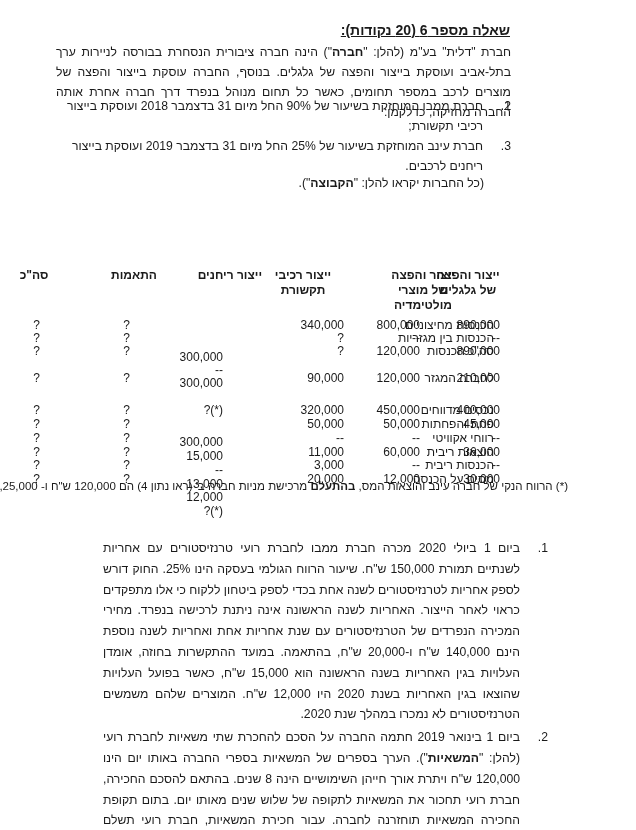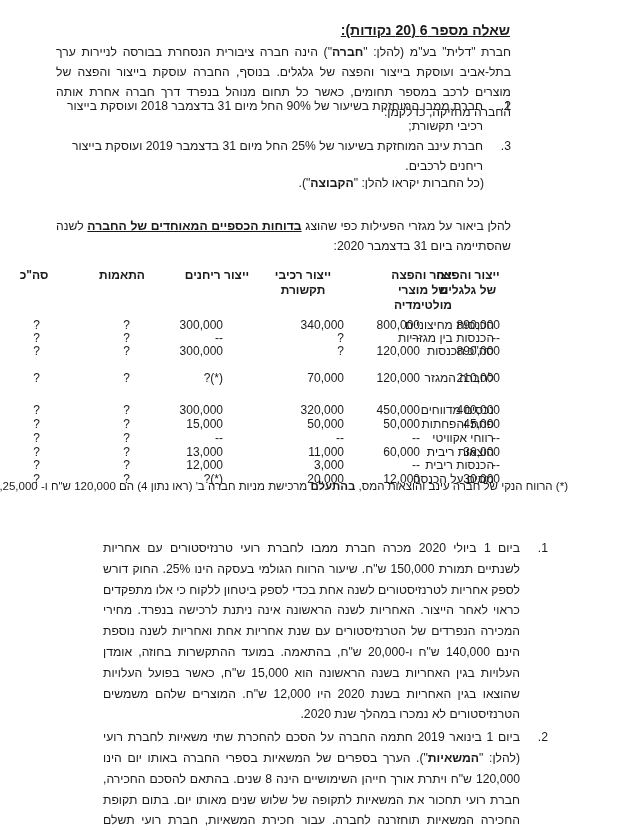--- a/index.html
+++ b/index.html
@@ -28,21 +28,21 @@
 
   
   .tbl { position: absolute; top: 268px; left: 0; width: 636px; font-size: 12px; }
   .th { position: absolute; top: 0; font-weight: bold; text-align: center; line-height: 15px; font-size: 12px; }
   .row { position: absolute; left: 0; width: 636px; height: 15px; line-height: 15px; }
   .row .lbl { position: absolute; right: 142px; text-align: center; white-space: nowrap; }
   .row .c { position: absolute; text-align: right; width: 70px; direction: ltr; }
   .c0 { left: 430px; } 
   .c1 { left: 350px; } 
   .c2 { left: 274px; } 
-  .c3 { left: 153px; } 
+  .c3 { left: 153px; margin-top: 32px; } 
   .c4 { left: 60px; width: 70px; } 
   .c5 { left: -30px; width: 70px; } 
   .footnote { position: absolute; top: 480px; right: 68px; font-size: 11.5px; white-space: nowrap; }
 
   
   .blist { position: absolute; top: 538px; right: 88px; width: 445px; font-size: 12.2px; line-height: 20.8px; text-align: justify; }
   .bitem { position: relative; padding-right: 28px; margin-bottom: 2px; }
   .bitem .num { position: absolute; right: 0; top: 0; }
 </style>
 </head>
@@ -63,28 +63,27 @@
       <span>חברת ממבו המוחזקת בשיעור של 90% החל מיום 31 בדצמבר 2018 ועוסקת בייצור רכיבי תקשורת;</span>
     </div>
     <div class="li">
       <span class="num">3.</span>
       <span>חברת עינב המוחזקת בשיעור של 25% החל מיום 31 בדצמבר 2019 ועוסקת בייצור ריחנים לרכבים.</span>
     </div>
   </div>
 
   <div class="intro-note"><span>(כל החברות יקראו להלן: "</span><b>הקבוצה</b><span>").</span></div>
 
-  <div class="para lead"><span>להלן ביאור על מגזרי הפעילות כפי שהוצג </span><b><u>בדוחות הכספיים המאוחדים של החברה</u></b><span> לשנה שהסתיימה ביום 31 בדצמבר 2020:</span></div>
 
   <div class="tbl">
     <div class="th" style="left:428px;width:80px;">ייצור והפצה של גלגלים</div>
     <div class="th" style="left:352px;width:70px;margin-left:36px;">ייצור והפצה של מוצרי מולטימדיה</div>
     <div class="th" style="left:268px;width:70px;">ייצור רכיבי תקשורת</div>
-    <div class="th" style="left:172px;width:90px;">ייצור ריחנים</div>
-    <div class="th" style="left:92px;width:60px;">התאמות</div>
+    <div class="th" style="left:172px;width:90px;text-align:right;">ייצור ריחנים</div>
+    <div class="th" style="left:104px;width:60px;">התאמות</div>
     <div class="th" style="left:14px;width:40px;">סה"כ</div>
 
     <div class="row" style="top:50px;">
       <span class="lbl">הכנסות מחיצוניים</span>
       <span class="c c0">890,000</span>
       <span class="c c1">800,000</span>
       <span class="c c2">340,000</span>
       <span class="c c3">300,000</span>
       <span class="c c4">?</span>
       <span class="c c5">?</span>
@@ -104,21 +103,21 @@
       <span class="c c1">120,000</span>
       <span class="c c2">?</span>
       <span class="c c3">300,000</span>
       <span class="c c4">?</span>
       <span class="c c5">?</span>
     </div>
     <div class="row" style="top:103px;">
       <span class="lbl">לחברה המגזר</span>
       <span class="c c0">210,000</span>
       <span class="c c1">120,000</span>
-      <span class="c c2">70,000</span>
+      <span class="c c2">90,000</span>
       <span class="c c3">?(*)</span>
       <span class="c c4">?</span>
       <span class="c c5">?</span>
     </div>
     <div class="row" style="top:135px;">
       <span class="lbl">נכסים מדווחים</span>
       <span class="c c0">400,000</span>
       <span class="c c1">450,000</span>
       <span class="c c2">320,000</span>
       <span class="c c3">300,000</span>

